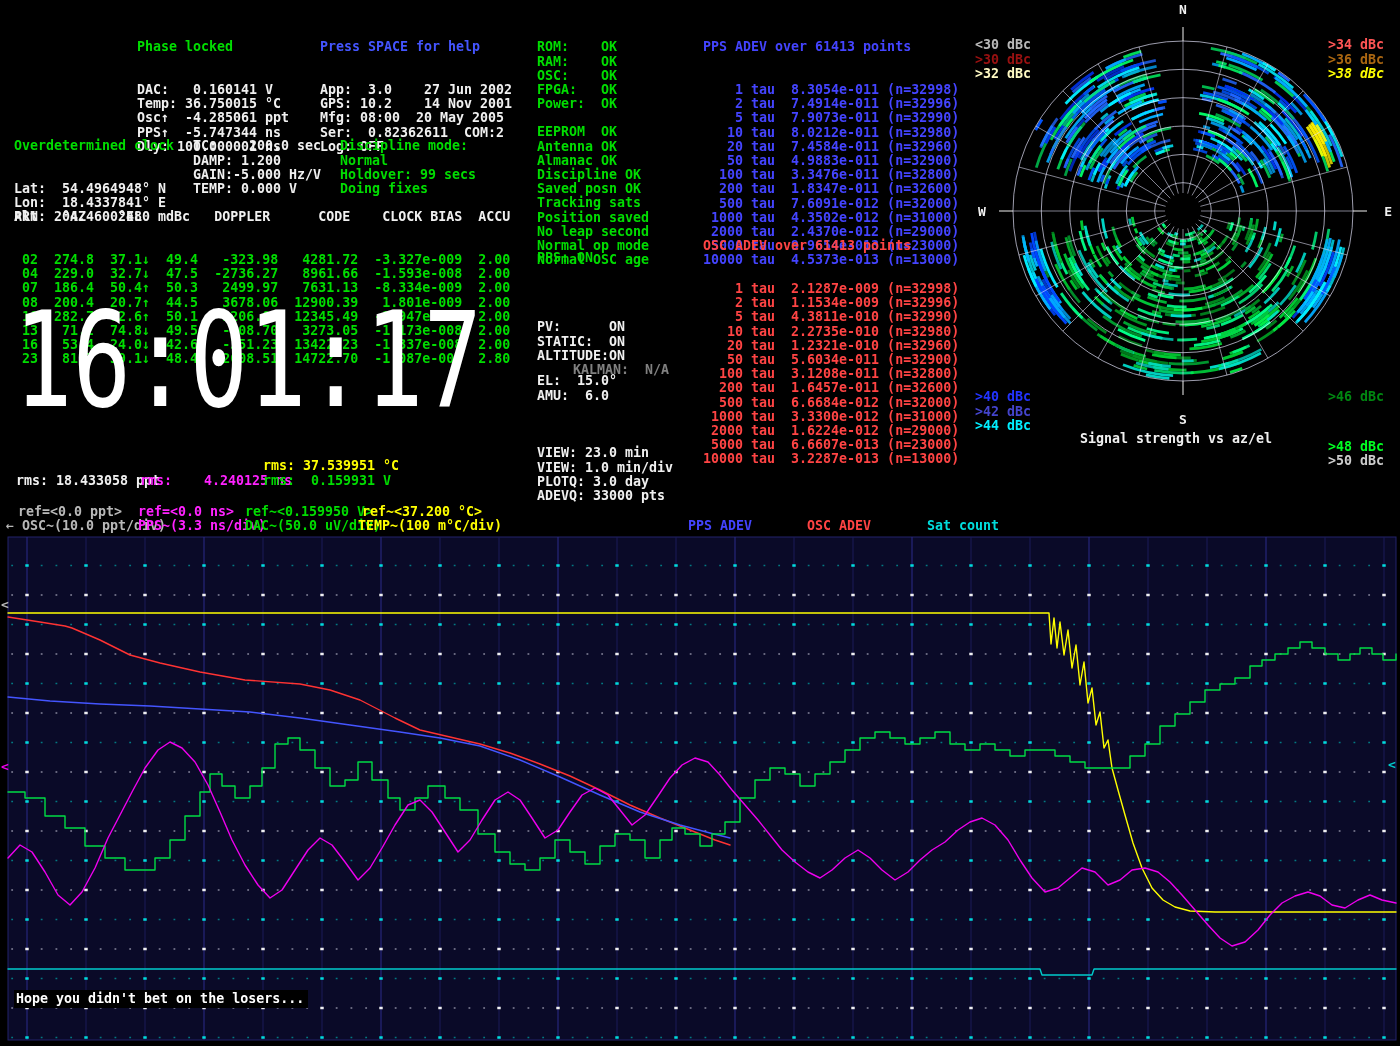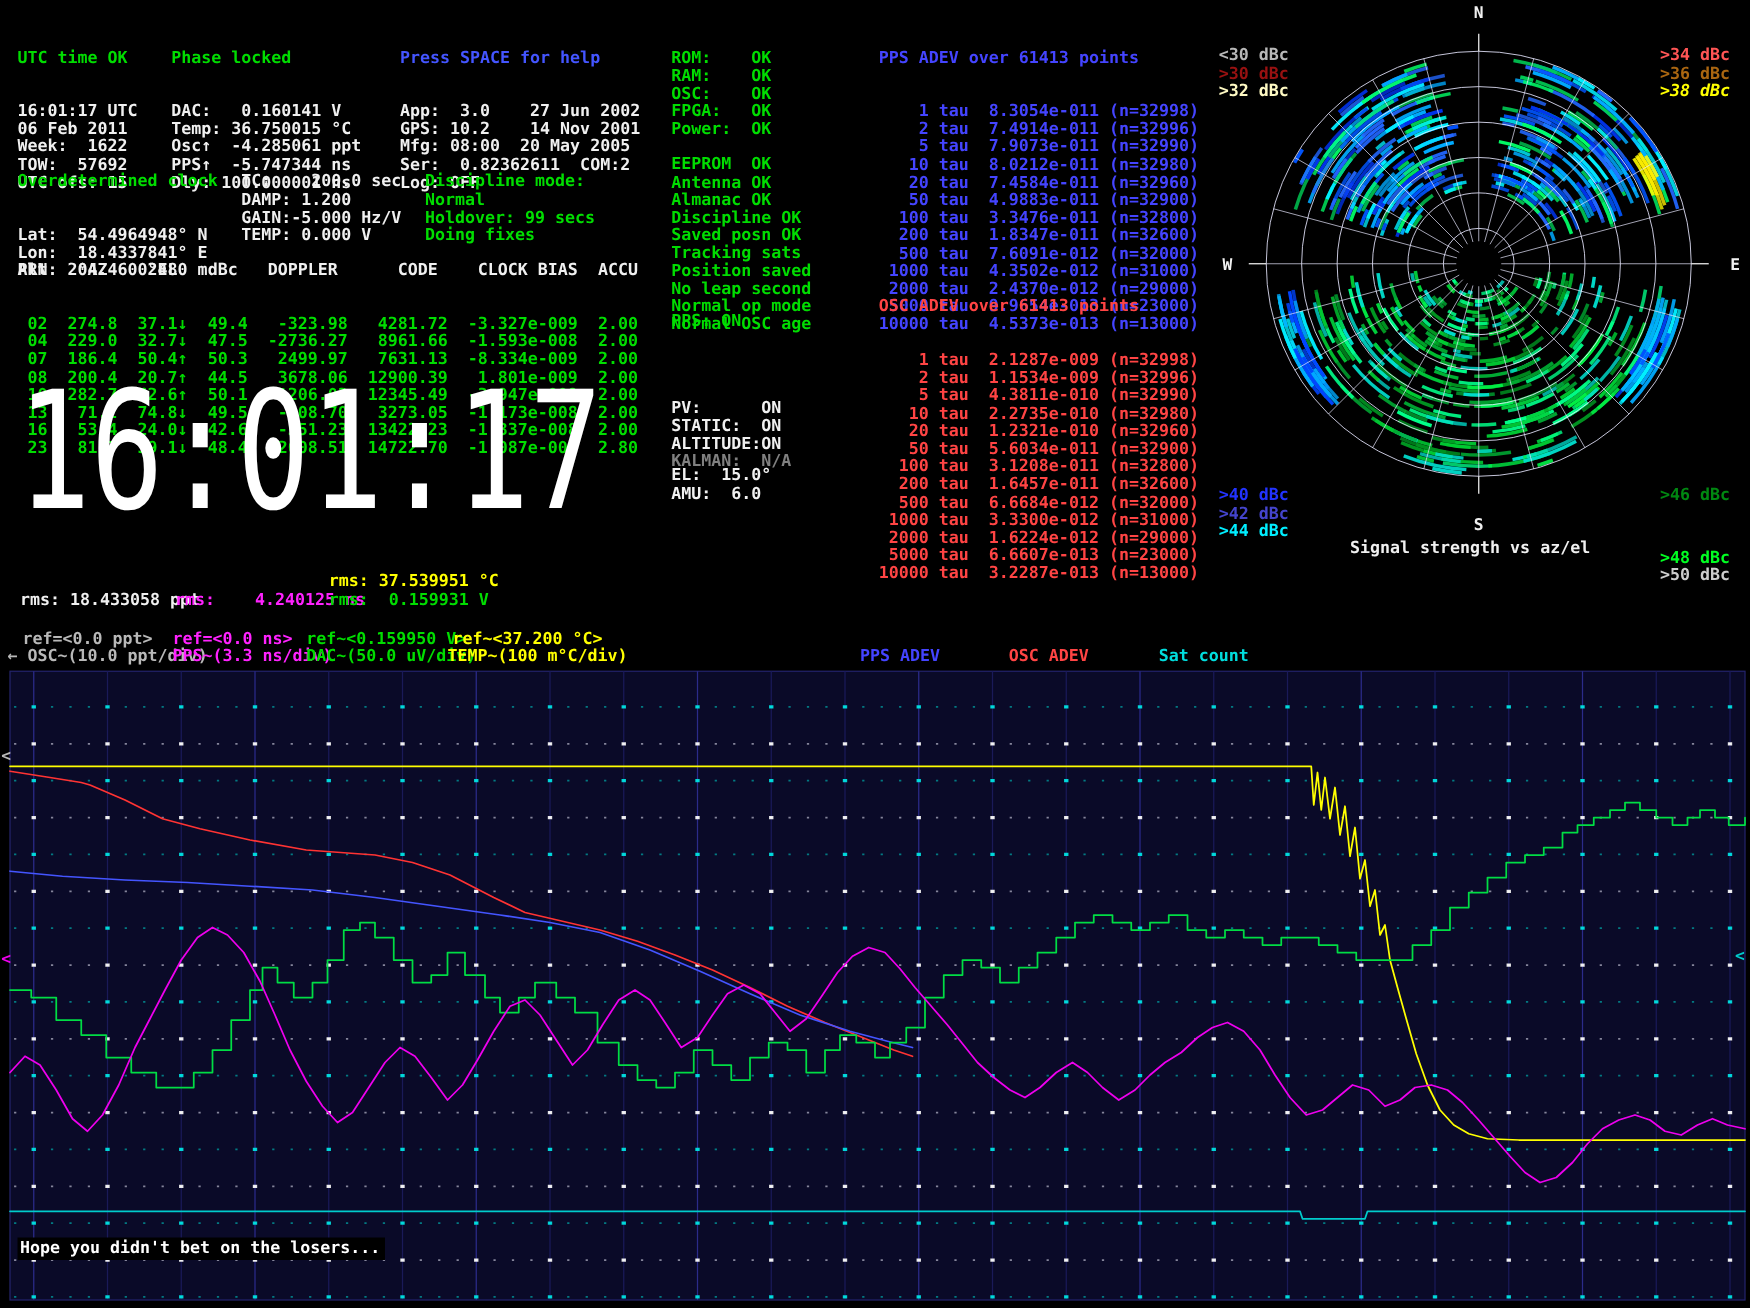--- a/index.html
+++ b/index.html
@@ -17,24 +17,20 @@
   .legend{z-index:4;}
   #plot-message{position:absolute;left:14px;top:990px;z-index:5;background:#000;
     padding:1px 4px 2px 2px;color:#ffffff;font:bold 13.3px/15px "DejaVu Sans Mono",monospace;white-space:pre;}
   #polar-caption{position:absolute;left:1080px;top:432px;color:#f0f0f0;z-index:4;}
 </style>
 </head>
 <body>
 
 <div id="screen">
 
-  <div class="blk" style="left:14px;top:12px">
-    <div class="ln c-green">UTC time OK</div>
-    <div><div class="ln" style="color: rgb(240, 240, 240);">16:01:17 UTC</div><div class="ln" style="color: rgb(240, 240, 240);">06 Feb 2011</div><div class="ln" style="color: rgb(240, 240, 240);">Week:  1622</div><div class="ln" style="color: rgb(240, 240, 240);">TOW:  57692</div><div class="ln" style="color: rgb(240, 240, 240);">UTC ofs: 15</div></div>
-  </div>
 
   <div class="blk" style="left:137px;top:12px">
     <div class="ln c-green">Phase locked</div>
     <div><div class="ln" style="color: rgb(240, 240, 240);">DAC:   0.160141 V</div><div class="ln" style="color: rgb(240, 240, 240);">Temp: 36.750015 °C</div><div class="ln" style="color: rgb(240, 240, 240);">Osc↑  -4.285061 ppt</div><div class="ln" style="color: rgb(240, 240, 240);">PPS↑  -5.747344 ns</div><div class="ln" style="color: rgb(240, 240, 240);">Dly: 100.000001 ns</div></div>
   </div>
 
   <div class="blk" style="left:320px;top:12px">
     <div class="ln c-blue">Press SPACE for help</div>
     <div><div class="ln" style="color: rgb(240, 240, 240);">App:  3.0    27 Jun 2002</div><div class="ln" style="color: rgb(240, 240, 240);">GPS: 10.2    14 Nov 2001</div><div class="ln" style="color: rgb(240, 240, 240);">Mfg: 08:00  20 May 2005</div><div class="ln" style="color: rgb(240, 240, 240);">Ser:  0.82362611  COM:2</div><div class="ln" style="color: rgb(240, 240, 240);">Log: OFF</div></div>
   </div>
@@ -43,21 +39,21 @@
     <div><div class="ln" style="color: rgb(0, 221, 0);">ROM:    OK</div><div class="ln" style="color: rgb(0, 221, 0);">RAM:    OK</div><div class="ln" style="color: rgb(0, 221, 0);">OSC:    OK</div><div class="ln" style="color: rgb(0, 221, 0);">FPGA:   OK</div><div class="ln" style="color: rgb(0, 221, 0);">Power:  OK</div></div>
   </div>
 
   <div class="blk" style="left:537px;top:97px">
     <div><div class="ln" style="color: rgb(0, 221, 0);">EEPROM  OK</div><div class="ln" style="color: rgb(0, 221, 0);">Antenna OK</div><div class="ln" style="color: rgb(0, 221, 0);">Almanac OK</div><div class="ln" style="color: rgb(0, 221, 0);">Discipline OK</div><div class="ln" style="color: rgb(0, 221, 0);">Saved posn OK</div><div class="ln" style="color: rgb(0, 221, 0);">Tracking sats</div><div class="ln" style="color: rgb(0, 221, 0);">Position saved</div><div class="ln" style="color: rgb(0, 221, 0);">No leap second</div><div class="ln" style="color: rgb(0, 221, 0);">Normal op mode</div><div class="ln" style="color: rgb(0, 221, 0);">Normal OSC age</div></div>
   </div>
 
   <div class="blk c-green" style="left:537px;top:251px">PPS: ON</div>
 
   <div class="blk" style="left:537px;top:292px">
-    <div><div class="ln" style="color: rgb(240, 240, 240);">PV:      ON</div><div class="ln" style="color: rgb(240, 240, 240);">STATIC:  ON</div><div class="ln" style="color: rgb(240, 240, 240);">ALTITUDE:ON</div><div class="ln" style="color: rgb(128, 128, 128);">KALMAN:  N/A</div></div>
+    <div><div class="ln" style="color: rgb(240, 240, 240);">PV:      ON</div><div class="ln" style="color: rgb(240, 240, 240);">STATIC:  ON</div><div class="ln" style="color: rgb(240, 240, 240);">ALTITUDE:ON</div><div class="ln" style="color: rgb(128, 128, 128); margin-left: 36px;">KALMAN:  N/A</div></div>
   </div>
 
   <div class="blk" style="left:537px;top:346px">
     <div><div class="ln" style="color: rgb(240, 240, 240);">EL:  15.0°</div><div class="ln" style="color: rgb(240, 240, 240);">AMU:  6.0</div></div>
   </div>
 
   <div class="blk" style="left:340px;top:111px">
     <div><div class="ln" style="color: rgb(0, 221, 0);">Discipline mode:</div><div class="ln" style="color: rgb(0, 221, 0);">Normal</div><div class="ln" style="color: rgb(0, 221, 0);">Holdover: 99 secs</div><div class="ln" style="color: rgb(0, 221, 0);">Doing fixes</div></div>
   </div>
 
@@ -884,20 +880,23 @@
         <line x1="215.00000000000003" y1="381" x2="215.00000000000003" y2="395" stroke="#ffffff" stroke-width="1" opacity="0.95"></line>
         <line x1="45" y1="211.00000000000003" x2="31" y2="211.00000000000003" stroke="#ffffff" stroke-width="1" opacity="0.95"></line>
       </g>
     <text x="215" y="14" fill="#f0f0f0" font-size="13" font-weight="bold" text-anchor="middle" font-family="DejaVu Sans Mono, monospace">N</text>
     <text x="215" y="424" fill="#f0f0f0" font-size="13" font-weight="bold" text-anchor="middle" font-family="DejaVu Sans Mono, monospace">S</text>
     <text x="10" y="216" fill="#f0f0f0" font-size="13" font-weight="bold" text-anchor="start" font-family="DejaVu Sans Mono, monospace">W</text>
     <text x="424" y="216" fill="#f0f0f0" font-size="13" font-weight="bold" text-anchor="end" font-family="DejaVu Sans Mono, monospace">E</text>
   </svg>
   <div class="blk" id="polar-caption">Signal strength vs az/el</div>
 
+  <div class="blk" style="left:537px;top:418px">
+    <div><div class="ln" style="color: rgb(240, 240, 240);">VIEW: 23.0 min</div><div class="ln" style="color: rgb(240, 240, 240);">VIEW: 1.0 min/div</div><div class="ln" style="color: rgb(240, 240, 240);">PLOTQ: 3.0 day</div><div class="ln" style="color: rgb(240, 240, 240);">ADEVQ: 33000 pts</div></div>
+  </div>
 
   <span class="seg c-yellow" style="left:263px;top:459px">rms: 37.539951 °C</span>
   <span class="seg c-white" style="left:16px;top:474px">rms: 18.433058 ppt</span>
   <span class="seg c-magenta" style="left:140px;top:474px">rms:    4.240125 ns</span>
   <span class="seg c-green" style="left:263px;top:474px">rms:  0.159931 V</span>
 
   <span class="seg c-gray" style="left:18px;top:505px">ref=&lt;0.0 ppt&gt;</span>
   <span class="seg c-magenta" style="left:138px;top:505px">ref=&lt;0.0 ns&gt;</span>
   <span class="seg c-green" style="left:245px;top:505px">ref~&lt;0.159950 V&gt;</span>
   <span class="seg c-yellow" style="left:362px;top:505px">ref~&lt;37.200 °C&gt;</span>

